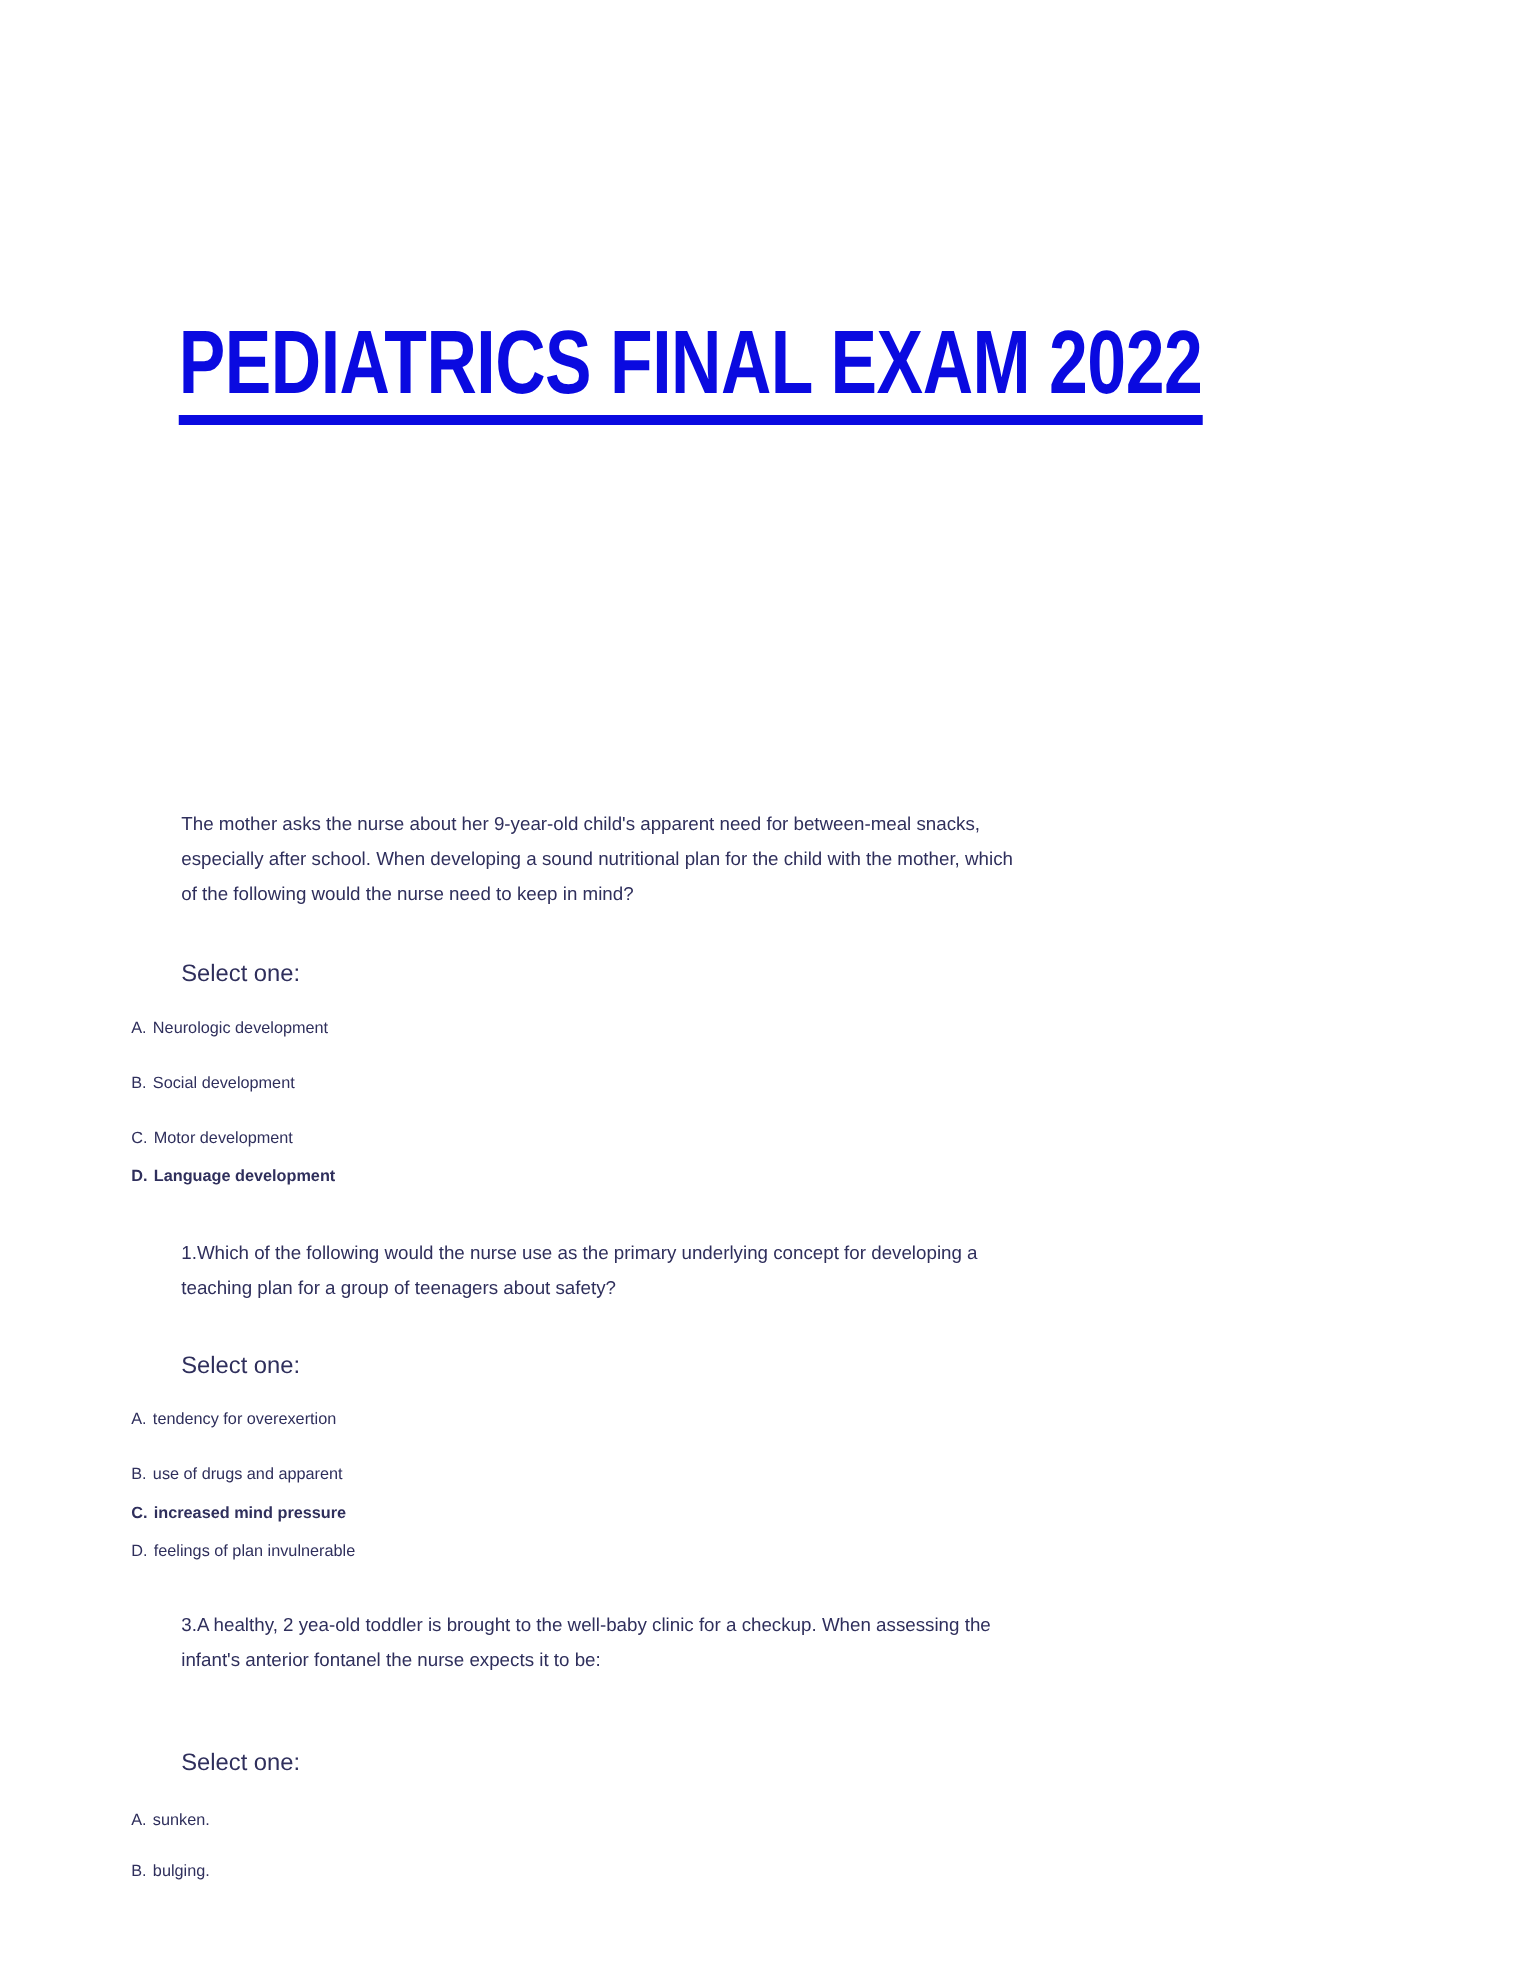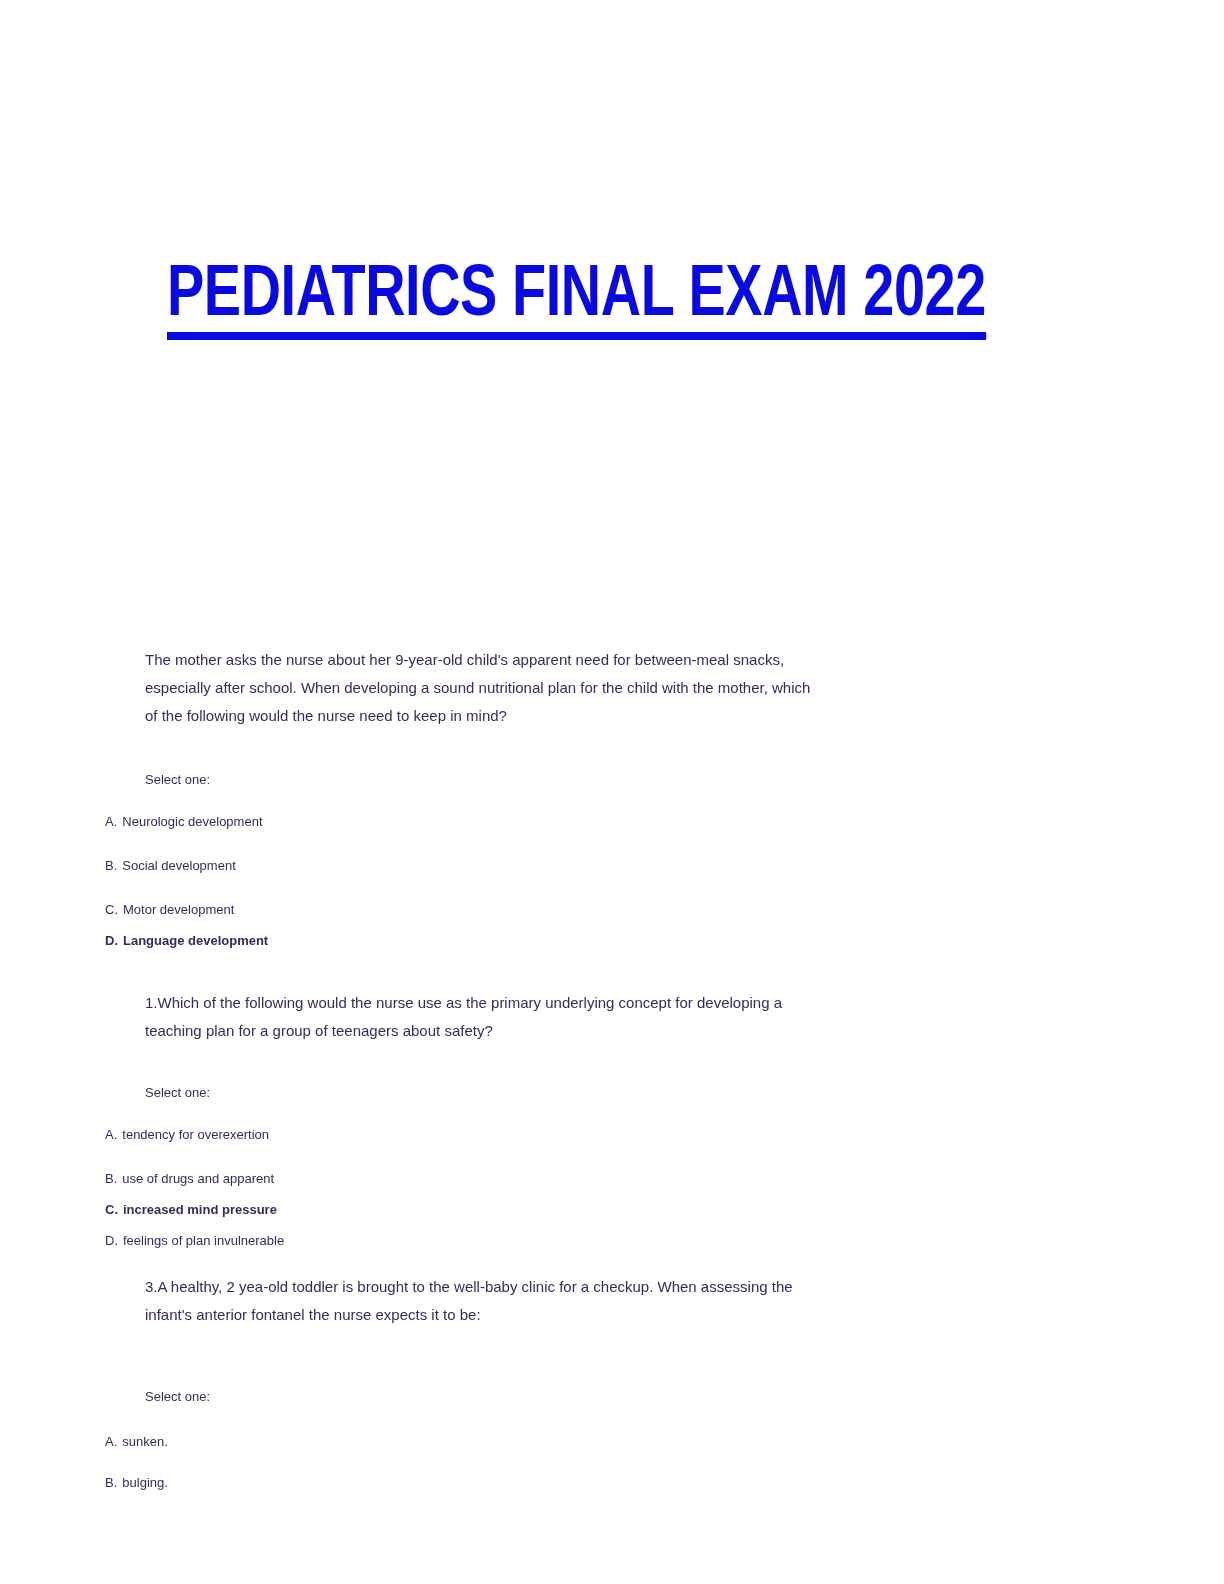--- a/index.html
+++ b/index.html
@@ -22,21 +22,20 @@
     width: 1224px;
     height: 1584px;
     background: var(--page-bg);
   }
   
   .title-wrap {
     margin: 253px 0 0 143px;
     height: 88px;
     line-height: 0;
     white-space: nowrap;
-    text-align: right;
   }
   .title-inner {
     display: inline-block;
     font-size: 72px;
     line-height: 74px;
     font-weight: bold;
     color: var(--title-blue);
     border-bottom: 8px solid var(--title-blue);
     padding-bottom: 5px;
     transform: scaleX(0.775);
@@ -46,36 +45,36 @@
   }
   
   .q-para {
     font-size: 15px;
     line-height: 28px;
     width: 955px;
     margin: 0 0 0 145px;
     white-space: pre-line;
   }
   .select-line {
-    font-size: 13px;
+    font-size: 19px;
     line-height: 28px;
     margin: 52px 0 0 145px;
   }
   .option-line {
     font-size: 13px;
     line-height: 28px;
     margin: 16px 0 0 105px;
   }
   .option-line .letter { margin-right: 5px; }
   .option-line.bold { font-weight: bold; }
   
   .mt305 { margin-top: 305px; }
   .mt36  { margin-top: 36px; }
   .mt34  { margin-top: 34px; }
-  .mt32  { margin-top: 18px; }
+  .mt32  { margin-top: 32px; }
   .mt54  { margin-top: 54px; }
   .mt17  { margin-top: 17px; }
   .mt16  { margin-top: 16px; }
   .mt15  { margin-top: 3px; }
   .mt14  { margin-top: 14px; }
   .mt13  { margin-top: 13px; }
 </style>
 </head>
 <body>
 

